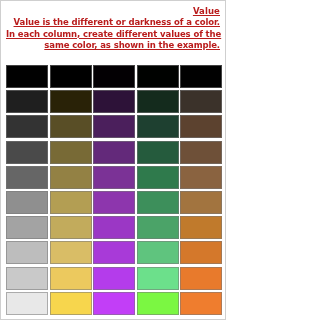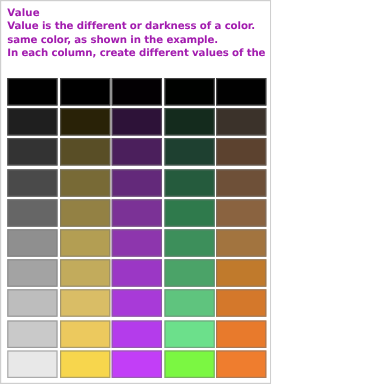--- a/index.html
+++ b/index.html
@@ -18,22 +18,23 @@
     width: 226px;
     height: 320px;
     background: #ffffff;
     box-sizing: border-box;
     border: 1px solid #cfcfcf;
     overflow: hidden;
   }
   
   #header {
     padding: 4px 5px 2px 5px;
-    text-align: left;
-    color: #a21caf;
+    text-align: right;
+    color: #b91c1c;
+    text-decoration: underline;
   }
   #worksheet-title {
     font-size: 8.5px;
     font-weight: bold;
     line-height: 12px;
     letter-spacing: 0.1px;
   }
   .instruction-line {
     font-size: 8.5px;
     font-weight: bold;
@@ -70,22 +71,22 @@
   }
 </style>
 </head>
 <body>
 
 <div id="worksheet">
 
   <div id="header">
     <div id="worksheet-title">Value</div>
     <div class="instruction-line">Value is the different or darkness of a color.</div>
+    <div class="instruction-line">In each column, create different values of the</div>
     <div class="instruction-line">same color, as shown in the example.</div>
-    <div class="instruction-line">In each column, create different values of the</div>
   </div>
 
   <div id="value-grid">
       <div class="grid-row">
         <div class="swatch" style="background: rgb(1, 1, 1);"></div>
         <div class="swatch" style="background: rgb(0, 0, 0);"></div>
         <div class="swatch" style="background: rgb(3, 0, 3);"></div>
         <div class="swatch" style="background: rgb(0, 2, 0);"></div>
         <div class="swatch" style="background: rgb(1, 1, 1);"></div>
       </div>

